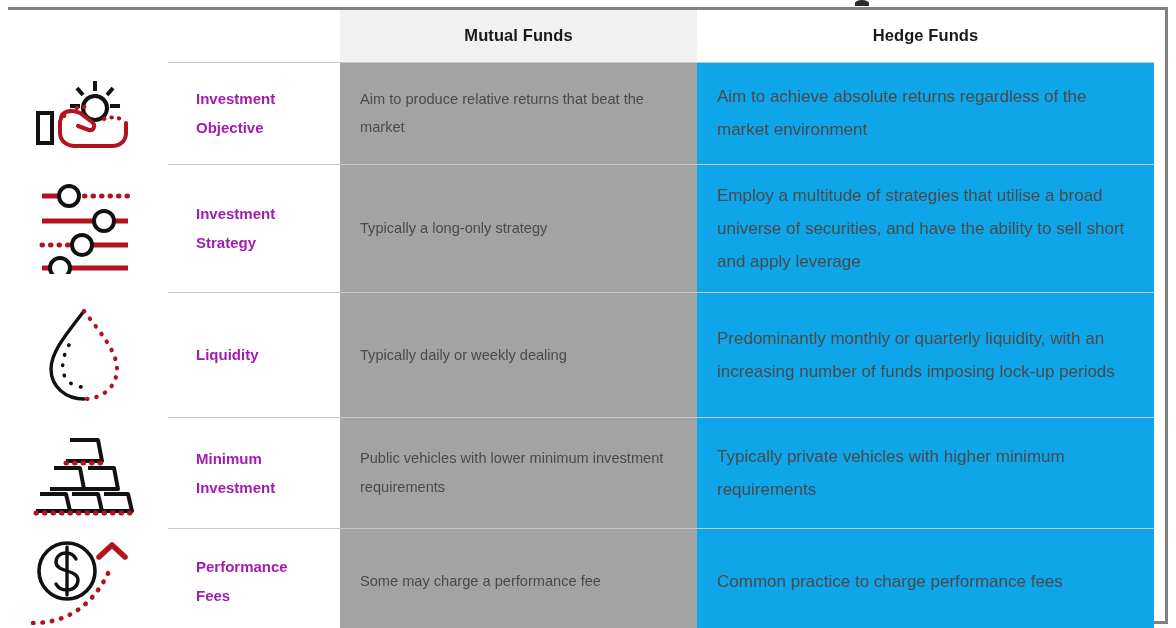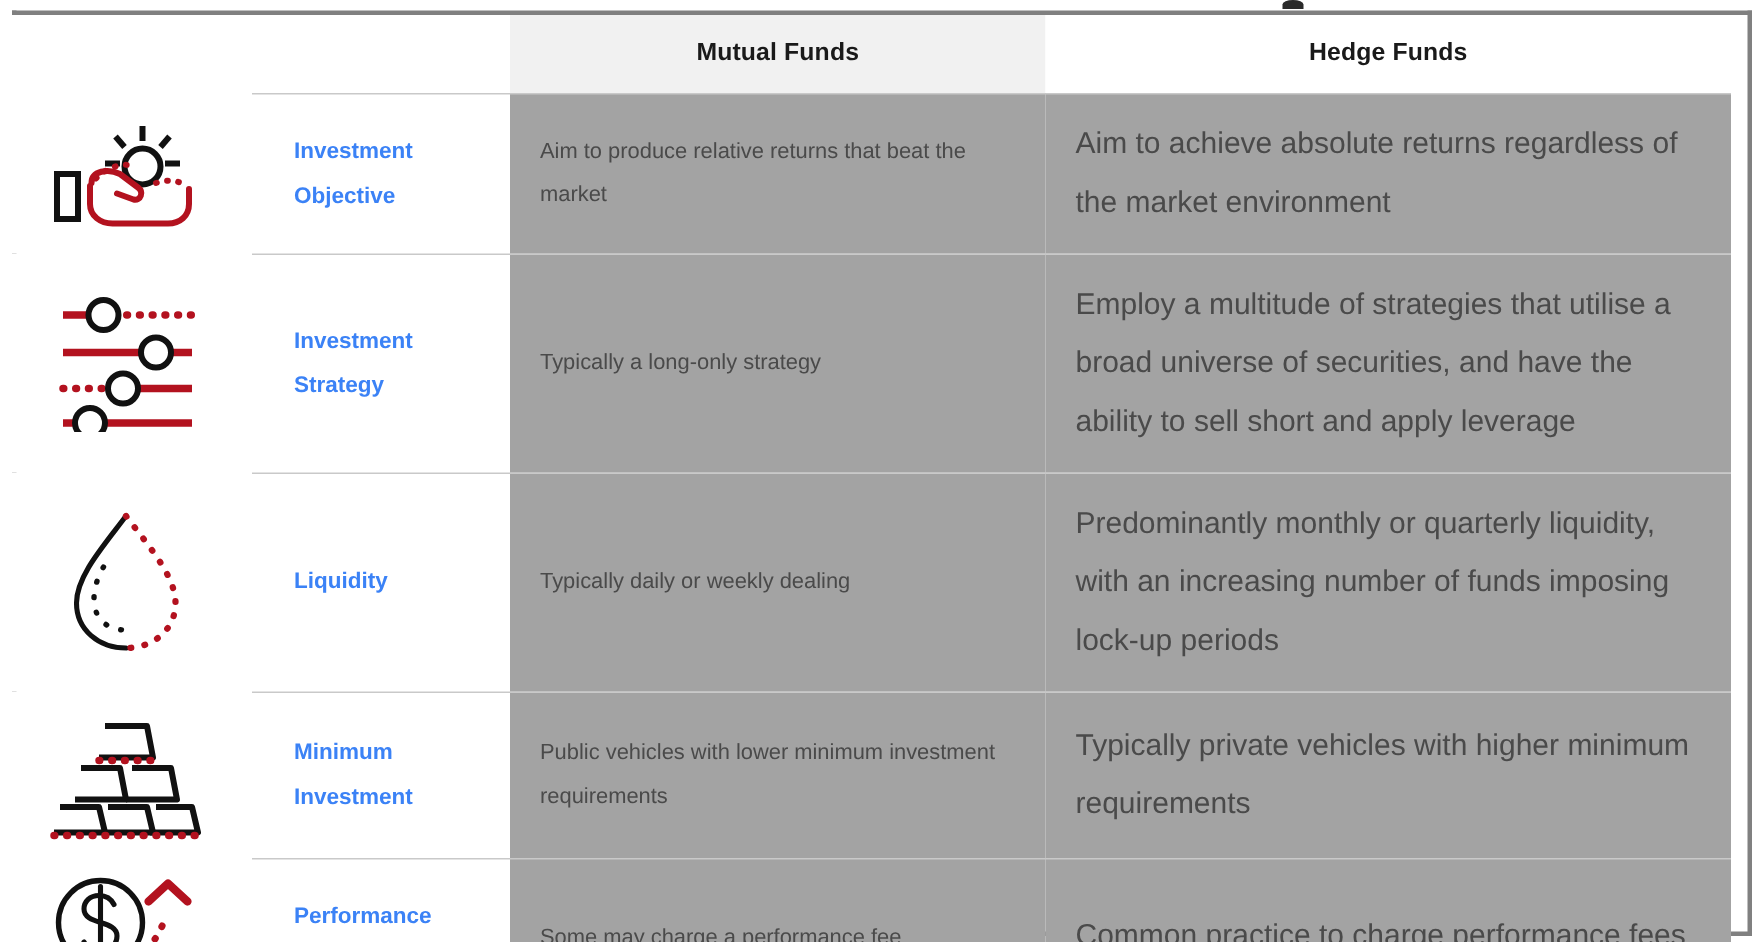--- a/index.html
+++ b/index.html
@@ -77,34 +77,34 @@
     background: #ffffff;
     border-top: 1px solid transparent !important;
     text-align: center;
     vertical-align: middle;
   }
   td.label-cell {
     background: #ffffff;
     padding: 10px 0 10px 28px;
     font-size: 15px;
     font-weight: bold;
-    color: #3b82f6;
+    color: #a21caf;
     line-height: 1.95;
   }
   td.mf-cell {
     background: #a3a3a3;
     padding: 14px 22px 14px 20px;
     font-size: 14.6px;
     color: #4a4a4a;
     line-height: 1.95;
   }
   td.hf-cell {
-    background: #a3a3a3;
+    background: #0ea5e9;
     padding: 14px 26px 14px 20px;
-    font-size: 20px;
+    font-size: 17px;
     color: #4a4a4a;
     line-height: 1.95;
   }
 
   .icon-wrap { display: block; width: 100%; text-align: center; line-height: 0; }
 
   
   tr.r0 { height: 102px; }
   tr.r1 { height: 115px; }
   tr.r2 { height: 125px; }

